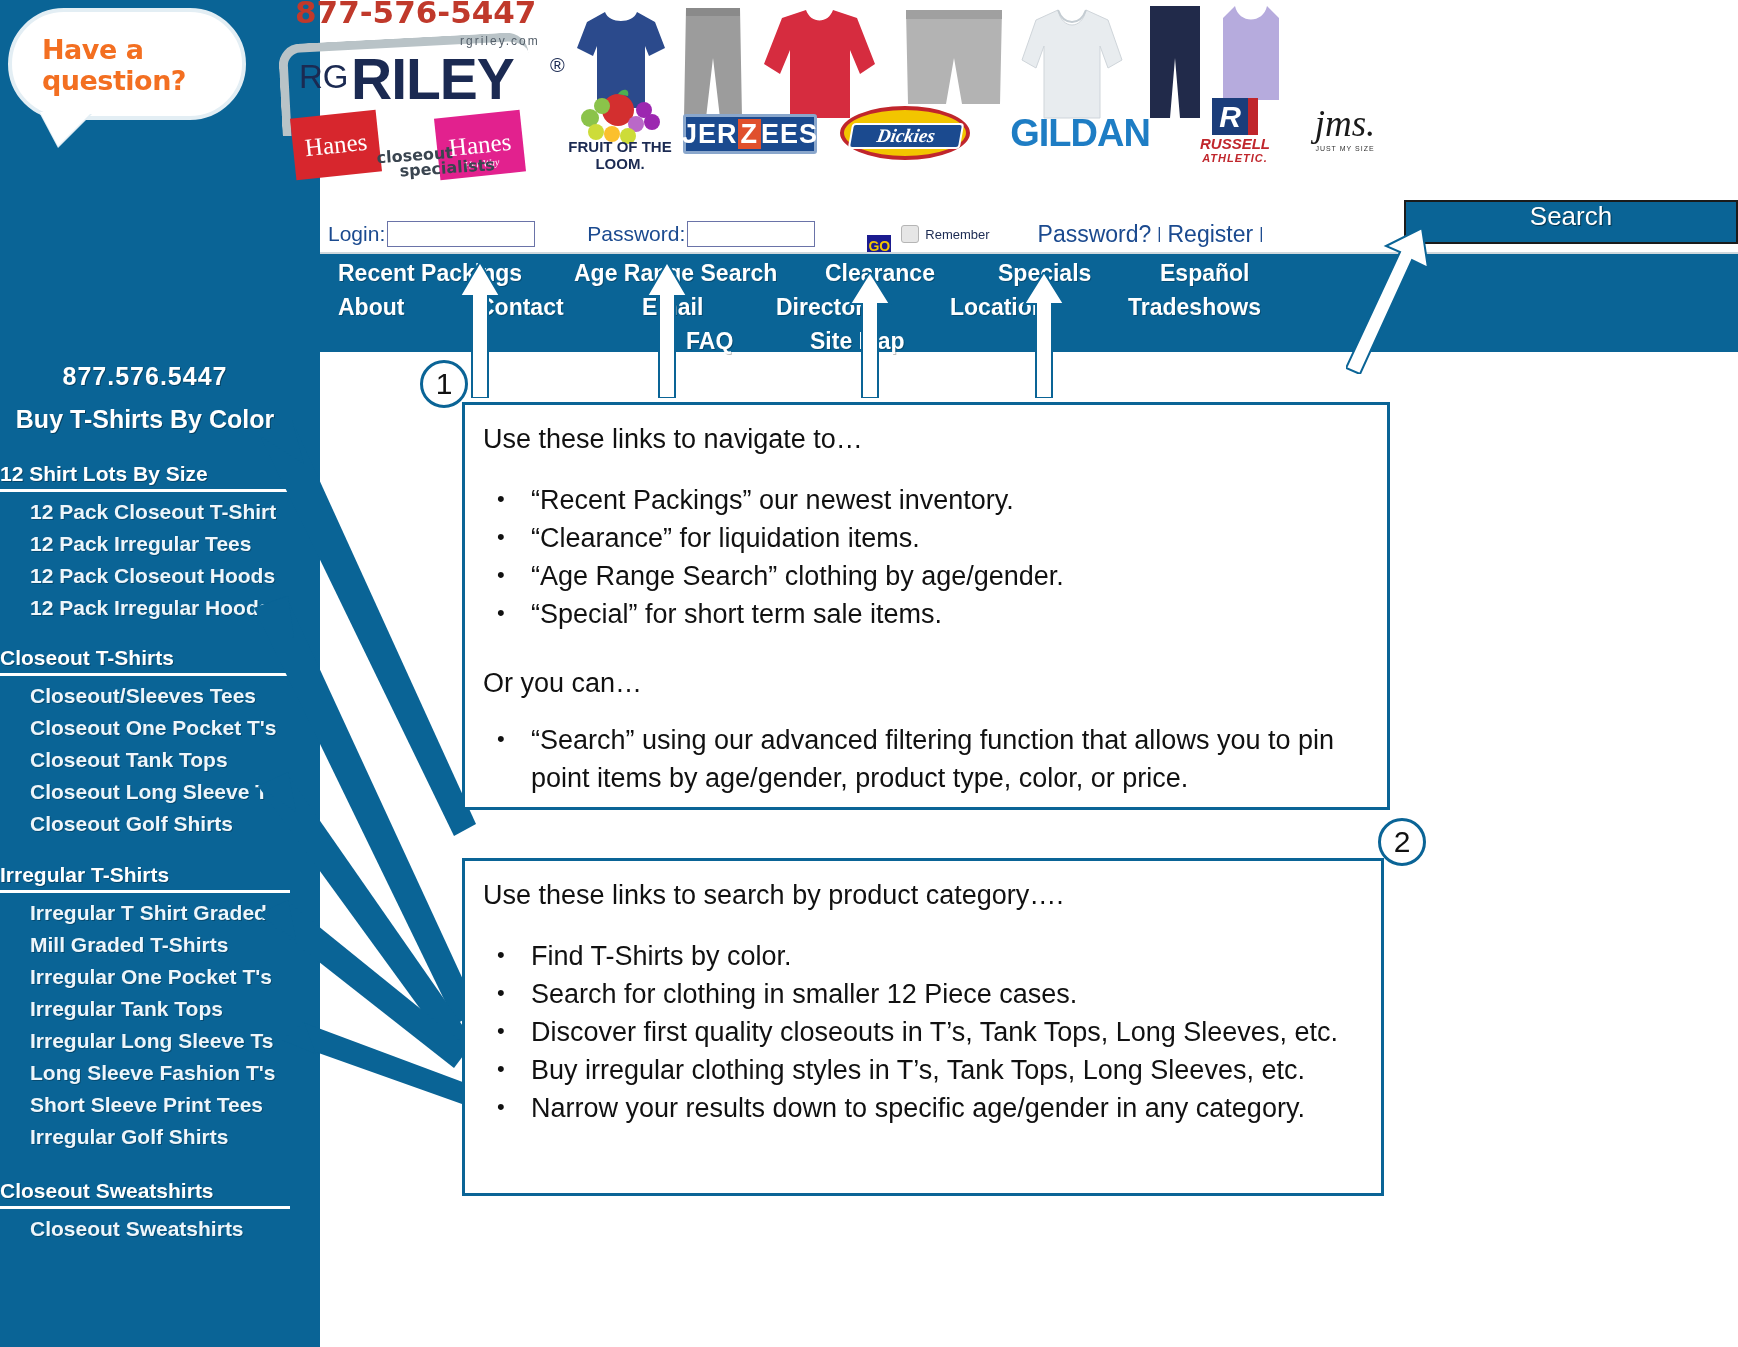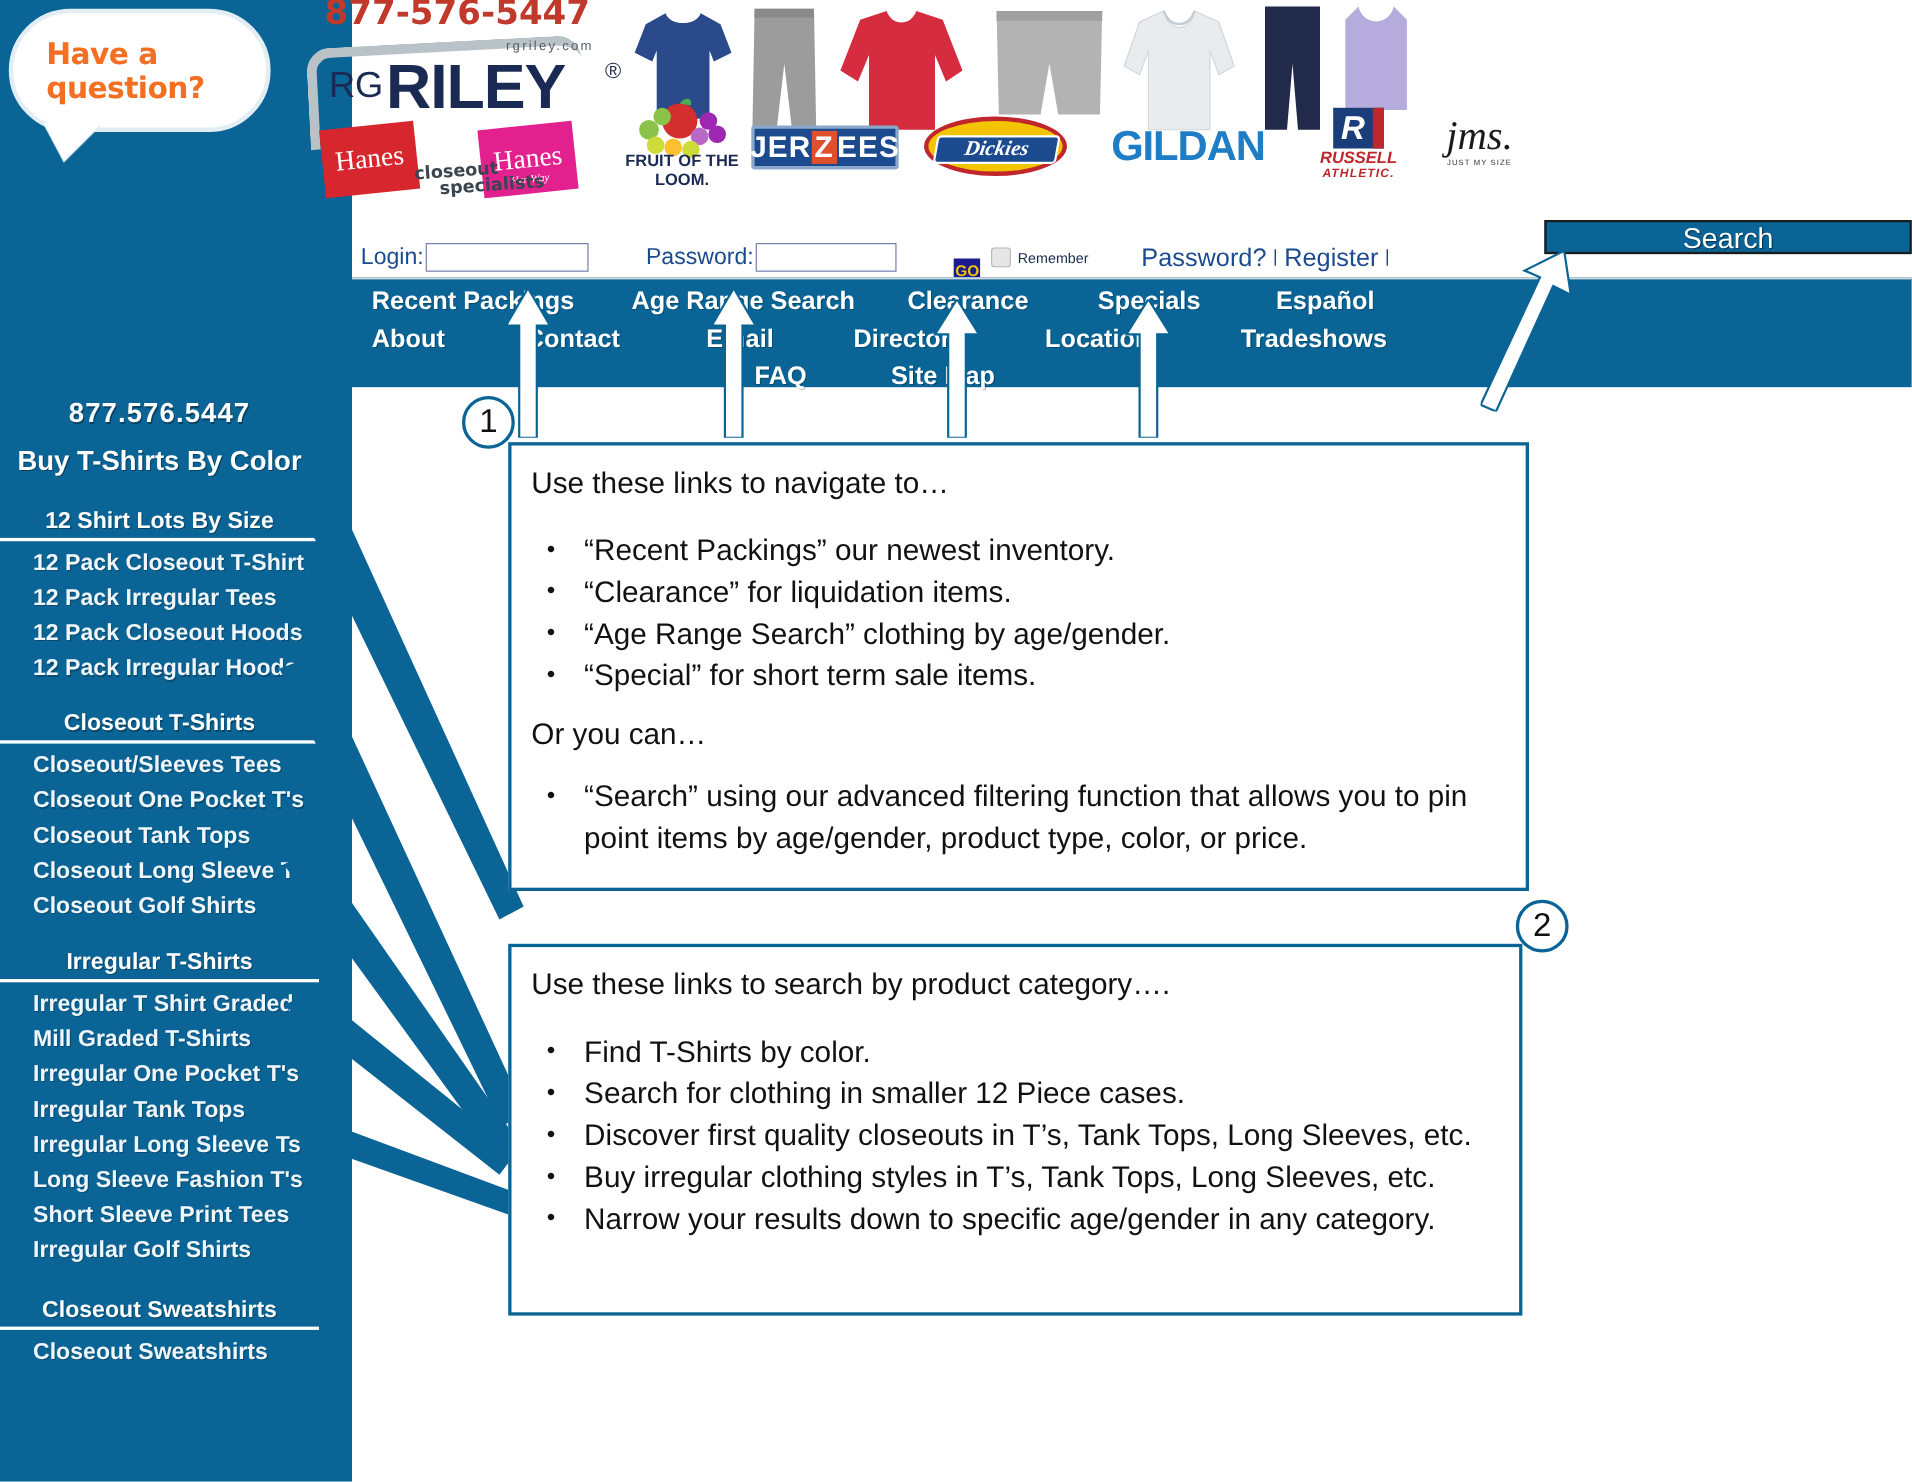--- a/index.html
+++ b/index.html
@@ -40,21 +40,21 @@
     letter-spacing:1px;
     text-shadow:1px 1px 0 rgba(0,0,0,.35);
   }
   #side-title{
     position:absolute; left:0; top:405px; width:290px;
     text-align:center; color:#ffffff; font-weight:bold; font-size:25px;
     text-shadow:1px 1px 0 rgba(0,0,0,.35);
   }
   .side-group{ position:absolute; left:0; width:290px; }
   .side-head{
-    text-align:center; color:#ffffff; font-weight:bold; font-size:21px;
+    text-align:left; color:#ffffff; font-weight:bold; font-size:21px;
     padding-bottom:3px; border-bottom:3px solid #ffffff;
     text-shadow:1px 1px 0 rgba(0,0,0,.3);
     margin-bottom:4px;
   }
   .side-link{
     color:#eef6fb; font-size:21px; padding:4px 0 4px 30px;
     white-space:nowrap; cursor:pointer;
     text-shadow:1px 1px 0 rgba(0,0,0,.25);
     font-weight:bold;
   }
@@ -181,21 +181,21 @@
     width:24px;height:22px;background:#1b1b8f;color:#f2c500;font-weight:bold;
     font-size:14px; display:flex; align-items:center; justify-content:center;
     font-family:"Liberation Sans", sans-serif;
     margin-top:23px;
   }
   #remember-box{ width:18px;height:18px;background:#e6e6e6;border:1px solid #b5b5b5;border-radius:3px;}
   #remember-lbl{ color:#1b2a52; font-size:13px; }
   .pwlink{ color:#1b4a8f; font-size:23px; cursor:pointer; }
 
   #search-btn{
-    position:absolute; left:1404px; top:200px; width:334px; height:31px;
+    position:absolute; left:1404px; top:200px; width:334px; height:44px;
     background:#0a6496; border:2px solid #1b1b1b;
     color:#ffffff; font-size:26px; text-align:center; line-height:28px;
     text-shadow:1px 1px 1px rgba(0,0,0,.5);
   }
 
   
   #navbar{
     position:absolute; left:320px; top:252px; width:1418px; height:100px;
     background:#0a6496; border-top:2px solid #cfd8dd;
   }
@@ -495,21 +495,21 @@
 
 <div class="callout" id="callout1">
   <div class="co-body">
     <div class="co-lead">Use these links to navigate to…</div>
     <ul class="co-list" id="c1-list">
         <li>“Recent Packings” our newest inventory.</li>
         <li>“Clearance” for liquidation items.</li>
         <li>“Age Range Search” clothing by age/gender.</li>
         <li>“Special” for short term sale items.</li>
       </ul>
-    <div class="co-lead" style="margin-top:18px;">Or you can…</div>
+    <div class="co-lead" style="margin-top:34px;">Or you can…</div>
     <ul class="co-list" id="c1-list2" style="margin-top:22px;">
         <li> “Search” using our advanced filtering function that allows you to pin</li>
       </ul>
     <div class="co-cont">point items by age/gender, product type, color, or price.</div>
   </div>
 </div>
 
 <div class="callout" id="callout2">
   <div class="co-body">
     <div class="co-lead">Use these links to search by product category….</div>

